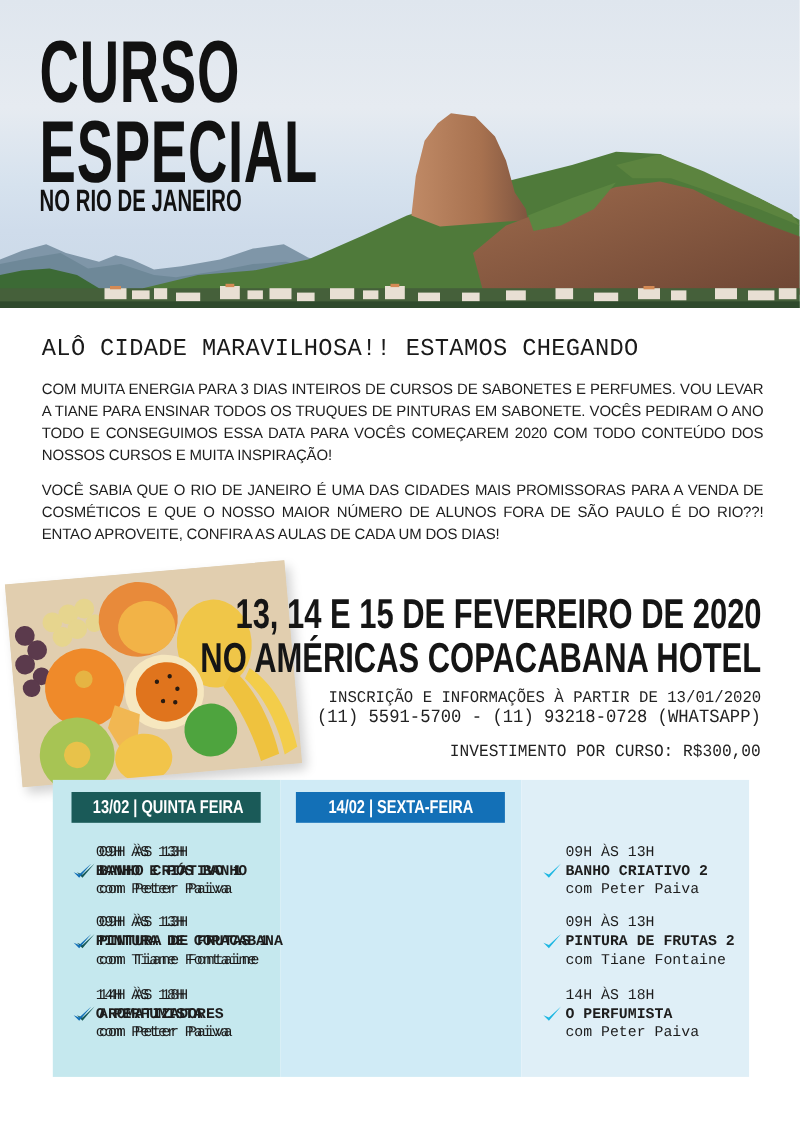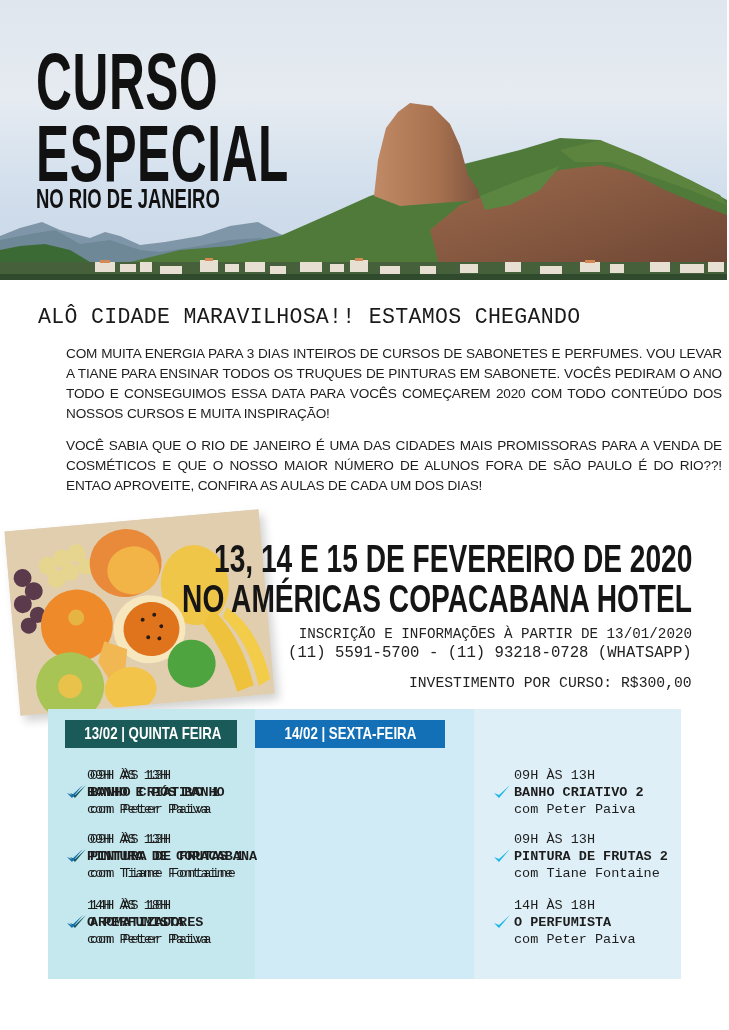--- a/index.html
+++ b/index.html
@@ -3,36 +3,36 @@
 <meta charset="utf-8">
 <style>
   * { box-sizing: border-box; margin: 0; padding: 0; }
   html, body { width: 729px; height: 1030px; background: #ffffff; overflow: hidden; }
   body { position: relative; font-family: "Liberation Sans", sans-serif; color: #1a1a1a; }
 
   
   .hero { position: absolute; left: 0; top: 0; width: 727px; height: 280px; overflow: hidden;
     background: linear-gradient(180deg, #dfe6ee 0%, #e6ebf1 35%, #d6e2ee 60%, #cfdceb 75%, #c9d8e6 100%); }
   .hero svg.scene { position: absolute; left: 0; top: 0; width: 727px; height: 280px; }
-  .hero-title { position: absolute; left: 36px; top: 46px;
+  .hero-title { position: absolute; left: 36px; top: 30px;
     font-family: "Liberation Sans", sans-serif; font-weight: 700; color: #111;
     transform-origin: left top; }
   .hero-title .l1 { display: block; font-size: 80px; line-height: 72px; letter-spacing: 1px;
     transform: scaleX(0.62); transform-origin: left top; white-space: nowrap; }
   .hero-title .l2 { display: block; font-size: 80px; line-height: 72px; letter-spacing: 1px;
     transform: scaleX(0.62); transform-origin: left top; white-space: nowrap; }
   .hero-title .l3 { display: block; font-size: 28px; line-height: 26px; margin-top: -4px;
     transform: scaleX(0.66); transform-origin: left top; white-space: nowrap; }
 
   
   .intro-heading { position: absolute; left: 38px; top: 305px; font-family: "Liberation Mono", monospace;
     font-size: 22px; letter-spacing: 0.3px; color: #1a1a1a; white-space: nowrap;
     transform: scaleX(0.98); transform-origin: left top; }
   .intro-para { position: absolute; left: 38px; width: 656px; font-size: 13.6px; line-height: 20px;
-    text-align: justify; text-transform: uppercase; color: #1e1e1e; letter-spacing: -0.15px; margin-left: 28px; }
+    text-align: justify; text-transform: uppercase; color: #1e1e1e; letter-spacing: -0.15px; }
   .intro-para.p1 { top: 344px; }
   .intro-para.p2 { top: 436px; }
 
   
   .fruit-photo { position: absolute; left: 12px; top: 520px; width: 255px; height: 185px;
     transform: rotate(-5deg); transform-origin: center; overflow: hidden;
     box-shadow: 4px 6px 10px rgba(0,0,0,0.18); background: #e9dcc4; }
   .fruit-photo svg { width: 100%; height: 100%; display: block; }
 
   
@@ -49,21 +49,21 @@
   
   .schedule { position: absolute; left: 48px; top: 709px; width: 633px; height: 270px; display: flex; }
   .day-col { position: relative; height: 100%; }
   .day-col.c1 { width: 207px; background: #c5e8ee; }
   .day-col.c2 { width: 219px; background: #d0ebf6; }
   .day-col.c3 { width: 207px; background: #dfeff7; }
   .day-header { position: absolute; top: 11px; height: 28px; color: #fff; font-weight: 700; font-size: 17px;
     line-height: 28px; text-align: center; white-space: nowrap; overflow: hidden; }
   .day-header span { display: inline-block; transform: scaleX(0.78); }
   .c1 .day-header { left: 17px; width: 172px; background: #1a5a58; }
-  .c2 .day-header { left: 0; width: 190px; background: #1370b7; }
+  .c2 .day-header { left: 14px; width: 190px; background: #1370b7; }
   .c3 .day-header { left: 15px; width: 175px; background: #1eb7e2; }
 
   .session { position: absolute; font-family: "Liberation Mono", monospace; font-size: 13.5px; line-height: 17px; color: #1d1d1d; white-space: nowrap; }
   .session .time { display: block; }
   .session .title { display: block; font-weight: 700; }
   .session .teacher { display: block; }
   .session .check { position: absolute; left: -22px; top: 16px; width: 20px; height: 18px; }
   .c1 .session { left: 42px; }
   .c2 .session { left: 243px; margin-left: -205px; }
   .c3 .session { left: 40px; }

